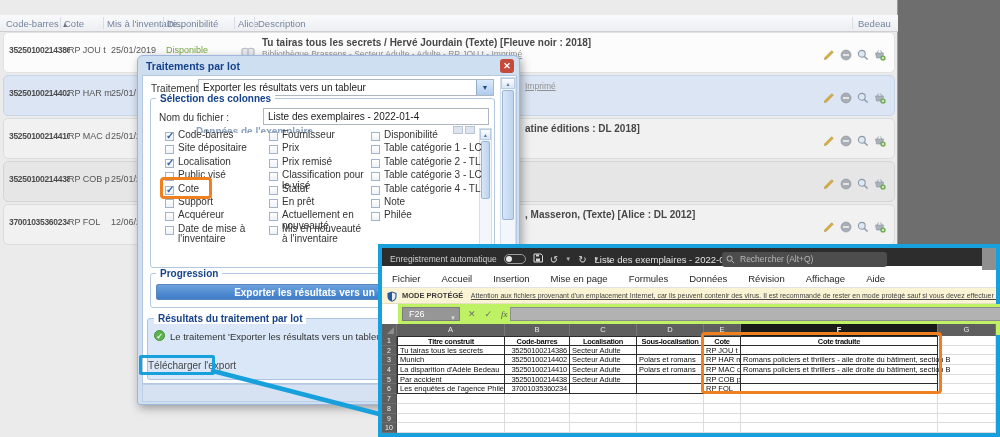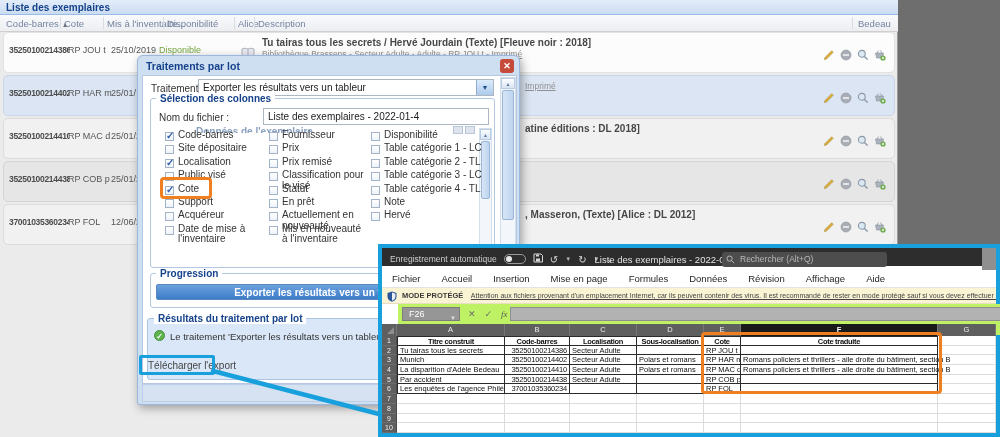--- a/index.html
+++ b/index.html
@@ -16,21 +16,21 @@
   #col-header{position:absolute;left:0;top:15px;width:898px;height:17px;
     background:linear-gradient(#f9fafc,#eceef2);border-bottom:1px solid #cfcfcf;
     font-size:9.5px;color:#74849e;}
   #col-header span{position:absolute;top:3px;white-space:nowrap;}
   .colsep{position:absolute;top:2px;width:1px;height:12px;background:#d8dde4;}
   .lrow{position:absolute;left:3px;width:892px;height:41px;border-radius:5px;border:1px solid #e0e0e0;}
   .lrow .bc{position:absolute;left:5px;top:12px;width:60px;overflow:hidden;white-space:nowrap;
             font-size:8.5px;font-weight:bold;letter-spacing:-0.3px;color:#4c4c4c;}
   .lrow .cote{position:absolute;left:64px;top:12px;font-size:9px;color:#555;white-space:nowrap;}
   .lrow .dt{position:absolute;left:107px;top:12px;font-size:9px;color:#555;white-space:nowrap;}
-  .lrow .avail{position:absolute;left:155px;top:12px;font-size:9px;color:#74a53c;white-space:nowrap;}
+  .lrow .avail{position:absolute;left:162px;top:12px;font-size:9px;color:#74a53c;white-space:nowrap;}
   .lrow .t1{position:absolute;left:258px;top:4px;font-size:10px;font-weight:bold;color:#474747;white-space:nowrap;}
   .lrow .t2{position:absolute;left:258px;top:16px;font-size:8.5px;color:#929292;text-decoration:underline;white-space:nowrap;}
   .frag-title{position:absolute;font-size:10px;font-weight:bold;color:#474747;white-space:nowrap;}
   .frag-link{position:absolute;font-size:8.5px;color:#929292;text-decoration:underline;white-space:nowrap;}
   .tools{position:absolute;right:8px;top:14px;display:flex;gap:5px;}
   .tools span{display:inline-block;width:12px;height:12px;}
   .bookicon{position:absolute;left:237px;top:12px;width:14px;height:12px;}
 
   
   #dialog{position:absolute;left:137px;top:55px;width:383px;height:350px;z-index:20;
@@ -119,41 +119,40 @@
   .ann-orange{position:absolute;border:3px solid #f07f1f;border-radius:4px;z-index:45;}
   .ann-blue{position:absolute;border:3px solid #18a0dc;border-radius:2px;z-index:45;}
   #callout-svg{position:absolute;left:0;top:0;width:1000px;height:437px;z-index:40;pointer-events:none;}
 </style>
 </head>
 <body>
 
 <div id="stage">
 
   <div id="app">
-    <div id="panel-header">Liste des exemplaires</div>
     <div id="col-header">
         <span style="left: 6px;">Code-barres<i style="font-style: normal; font-size: 7px; color: rgb(102, 102, 119); margin-left: 3px;">▲</i></span>
         <span style="left: 64px;">Cote</span>
         <span style="left: 107px;">Mis à l'inventaire...</span>
         <span style="left: 167px;">Disponibilité</span>
         <span style="left: 238px;">Alice</span>
         <span style="left: 258px;">Description</span>
         <span style="left: 858px;">Bedeau</span>
         <div class="colsep" style="left: 60px;"></div>
         <div class="colsep" style="left: 103px;"></div>
         <div class="colsep" style="left: 163px;"></div>
         <div class="colsep" style="left: 234px;"></div>
         <div class="colsep" style="left: 254px;"></div>
         <div class="colsep" style="left: 852px;"></div>
       </div>
     <div id="rows-container">
         <div class="lrow" style="top: 32px; background: rgb(252, 252, 252); border-color: rgb(226, 226, 226);">
           <span class="bc">35250100214386</span>
           <span class="cote">RP JOU t</span>
-          <span class="dt">25/10/2019</span>
+          <span class="dt">25/01/2019</span>
           <span class="avail">Disponible</span>
           <span class="bookicon"><svg width="14" height="12" viewBox="0 0 14 12">
               <path d="M1 2 C3 1 5.5 1 7 2.2 C8.5 1 11 1 13 2 V10 C11 9.2 8.5 9.2 7 10.3 C5.5 9.2 3 9.2 1 10 Z" fill="#e9e9ef" stroke="#98a2ae" stroke-width="0.8"></path>
               <line x1="7" y1="2.2" x2="7" y2="10.3" stroke="#98a2ae" stroke-width="0.8"></line>
             </svg></span>
           <span class="t1">Tu tairas tous les secrets / Hervé Jourdain (Texte) [Fleuve noir : 2018]</span>
           <span class="t2">Bibliothèque Brassens - Secteur Adulte - Adulte - RP JOU t - Imprimé</span>
           <span class="tools">
             <span><svg width="12" height="12" viewBox="0 0 12 12">
                 <path d="M1.5 10.5 L2 8.5 L8.7 1.8 L10.2 3.3 L3.5 10 Z" fill="#ddb13c" stroke="#a8822a" stroke-width="0.6"></path>
@@ -413,21 +412,21 @@
         <div class="cb-item" style="left: 233px; top: 129.6px; width: 112px;">
           <span class="cb-box"></span>
           <span class="cb-label">Table catégorie 4 - TL</span>
         </div>
         <div class="cb-item" style="left: 233px; top: 143px; width: 112px;">
           <span class="cb-box"></span>
           <span class="cb-label">Note</span>
         </div>
         <div class="cb-item" style="left: 233px; top: 156.4px; width: 112px;">
           <span class="cb-box"></span>
-          <span class="cb-label">Hervé</span>
+          <span class="cb-label">Philée</span>
         </div>
       </div>
     </div>
 
   <div id="excel">
     <div id="xl-titlebar">
       <div class="qat">
         <span>Enregistrement automatique</span>
         <span class="toggle-pill">
             <i></i>

